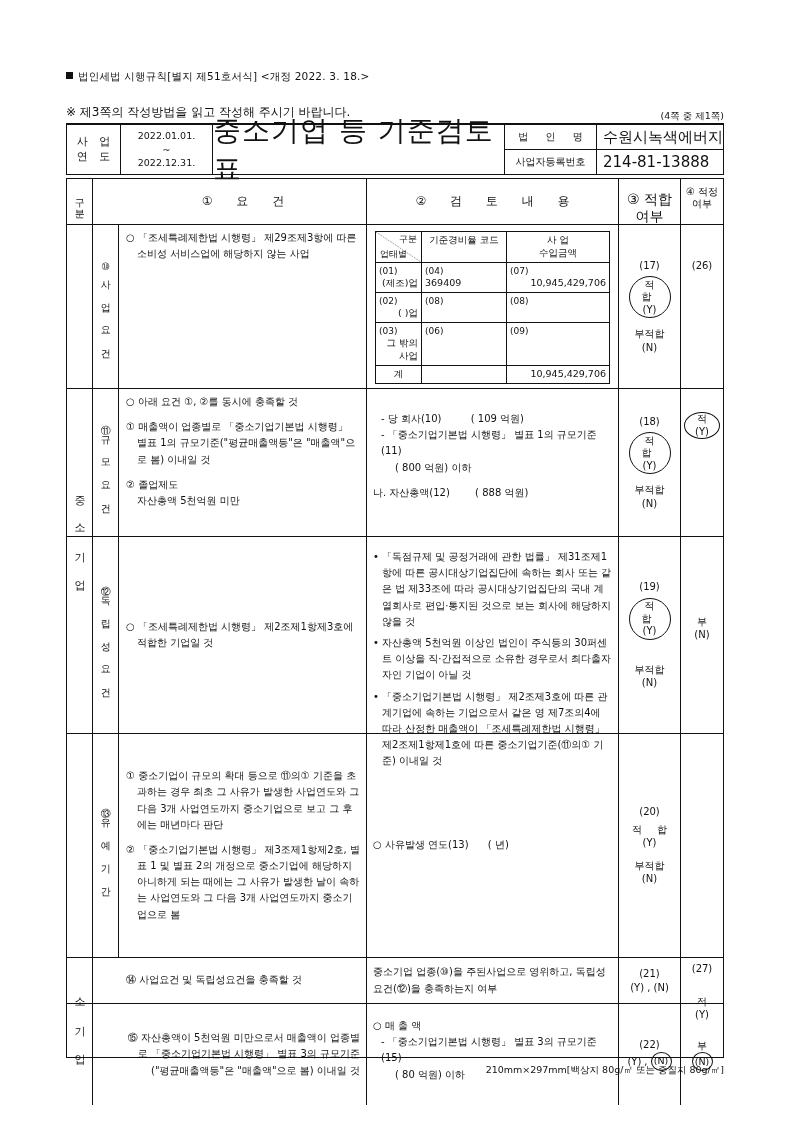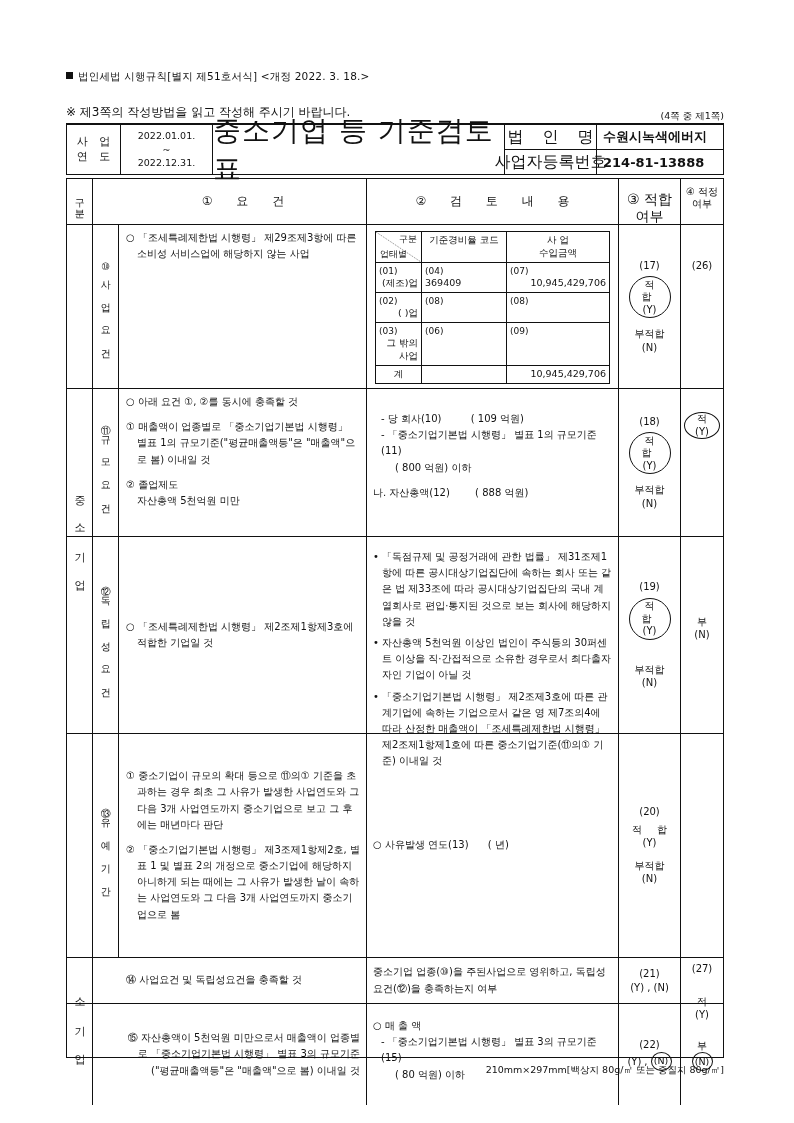--- a/index.html
+++ b/index.html
@@ -49,26 +49,26 @@
     flex:1;border-right:1.1px solid #111;box-sizing:border-box;
     display:flex;align-items:center;justify-content:center;
     font-size:28px;font-weight:normal;letter-spacing:1px;
   }
   .tb-right{width:218px;display:flex;flex-direction:column;box-sizing:border-box;}
   .tb-rrow{flex:1;display:flex;box-sizing:border-box;}
   .tb-rrow.first{border-bottom:1.1px solid #111;}
   .tb-rk{
     width:92px;border-right:1.1px solid #111;box-sizing:border-box;
     display:flex;align-items:center;justify-content:center;
-    font-size:16px;white-space:nowrap;
+    font-size:10px;white-space:nowrap;
   }
   .tb-rk.sp{letter-spacing:7px;text-indent:7px;}
   .tb-rv{
     flex:1;display:flex;align-items:center;padding-left:6px;
-    font-size:13px;white-space:nowrap;box-sizing:border-box;font-weight:bold;
+    font-size:15px;white-space:nowrap;box-sizing:border-box;
   }
 
   
   .grid{
     position:absolute;left:66px;top:178px;width:658px;height:880px;
     border:1.2px solid #111;border-top:1.6px solid #111;
     box-sizing:border-box;
   }
   .row{display:flex;box-sizing:border-box;border-bottom:1.1px solid #111;}
   .row:last-child{border-bottom:none;}

